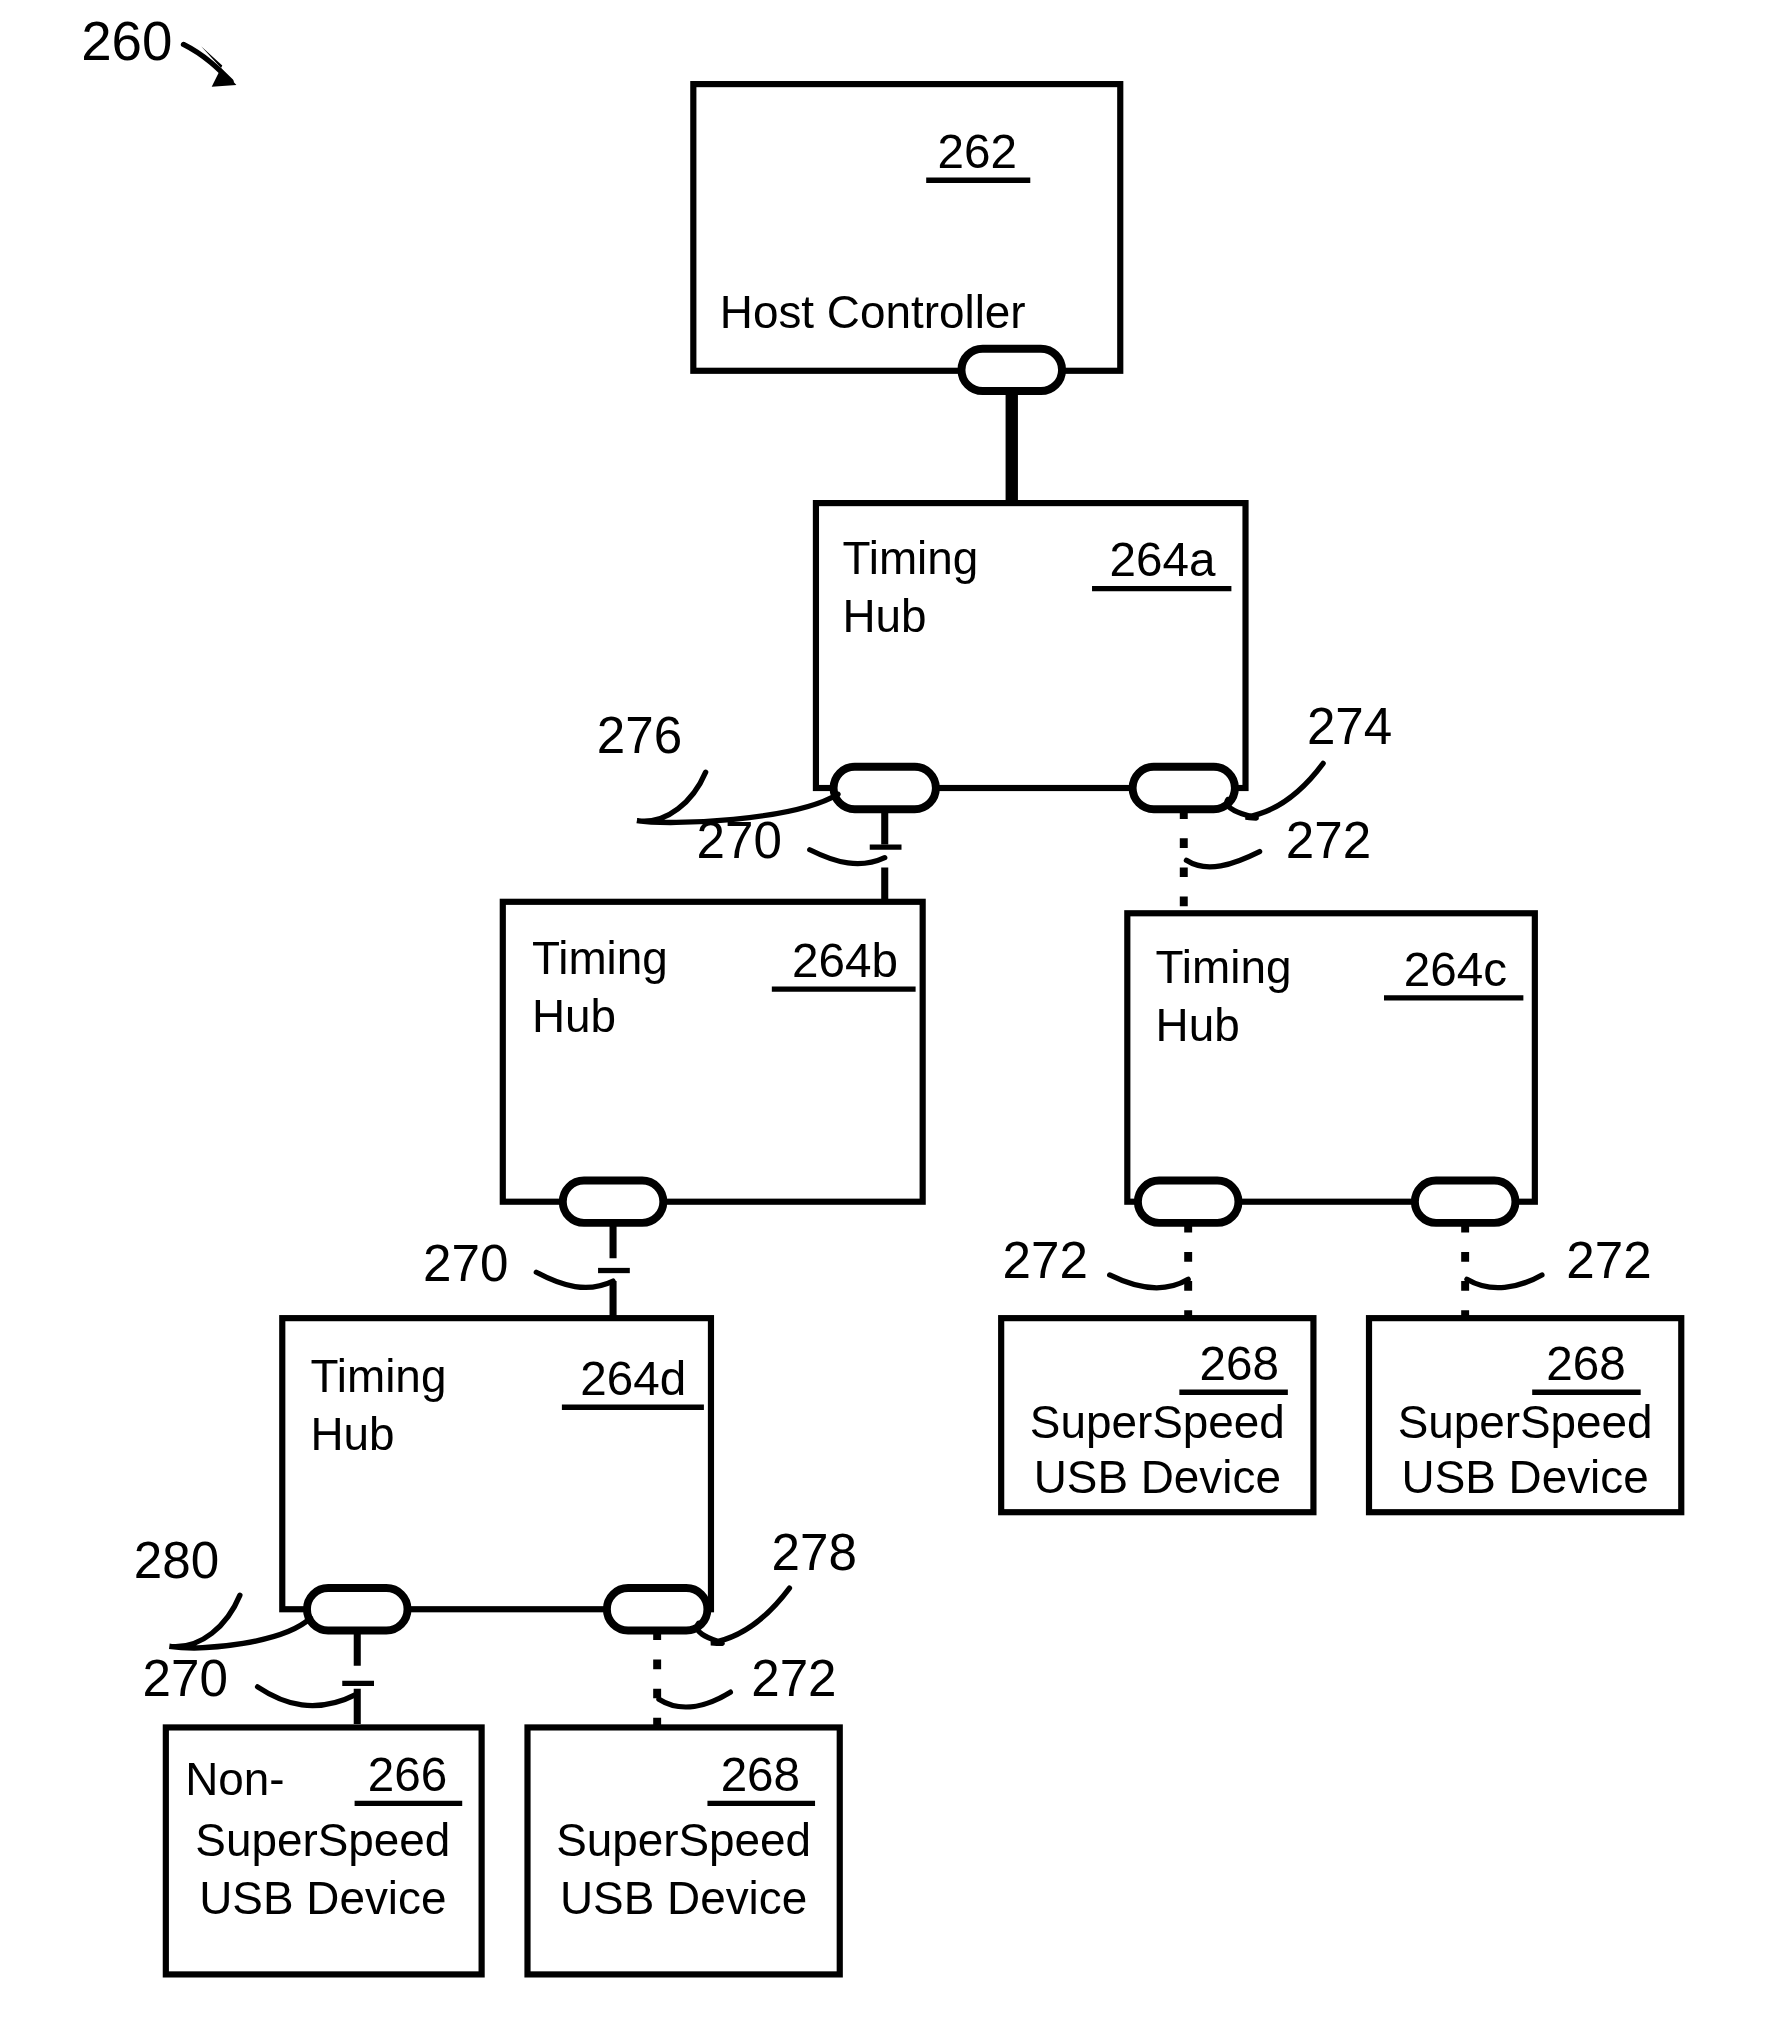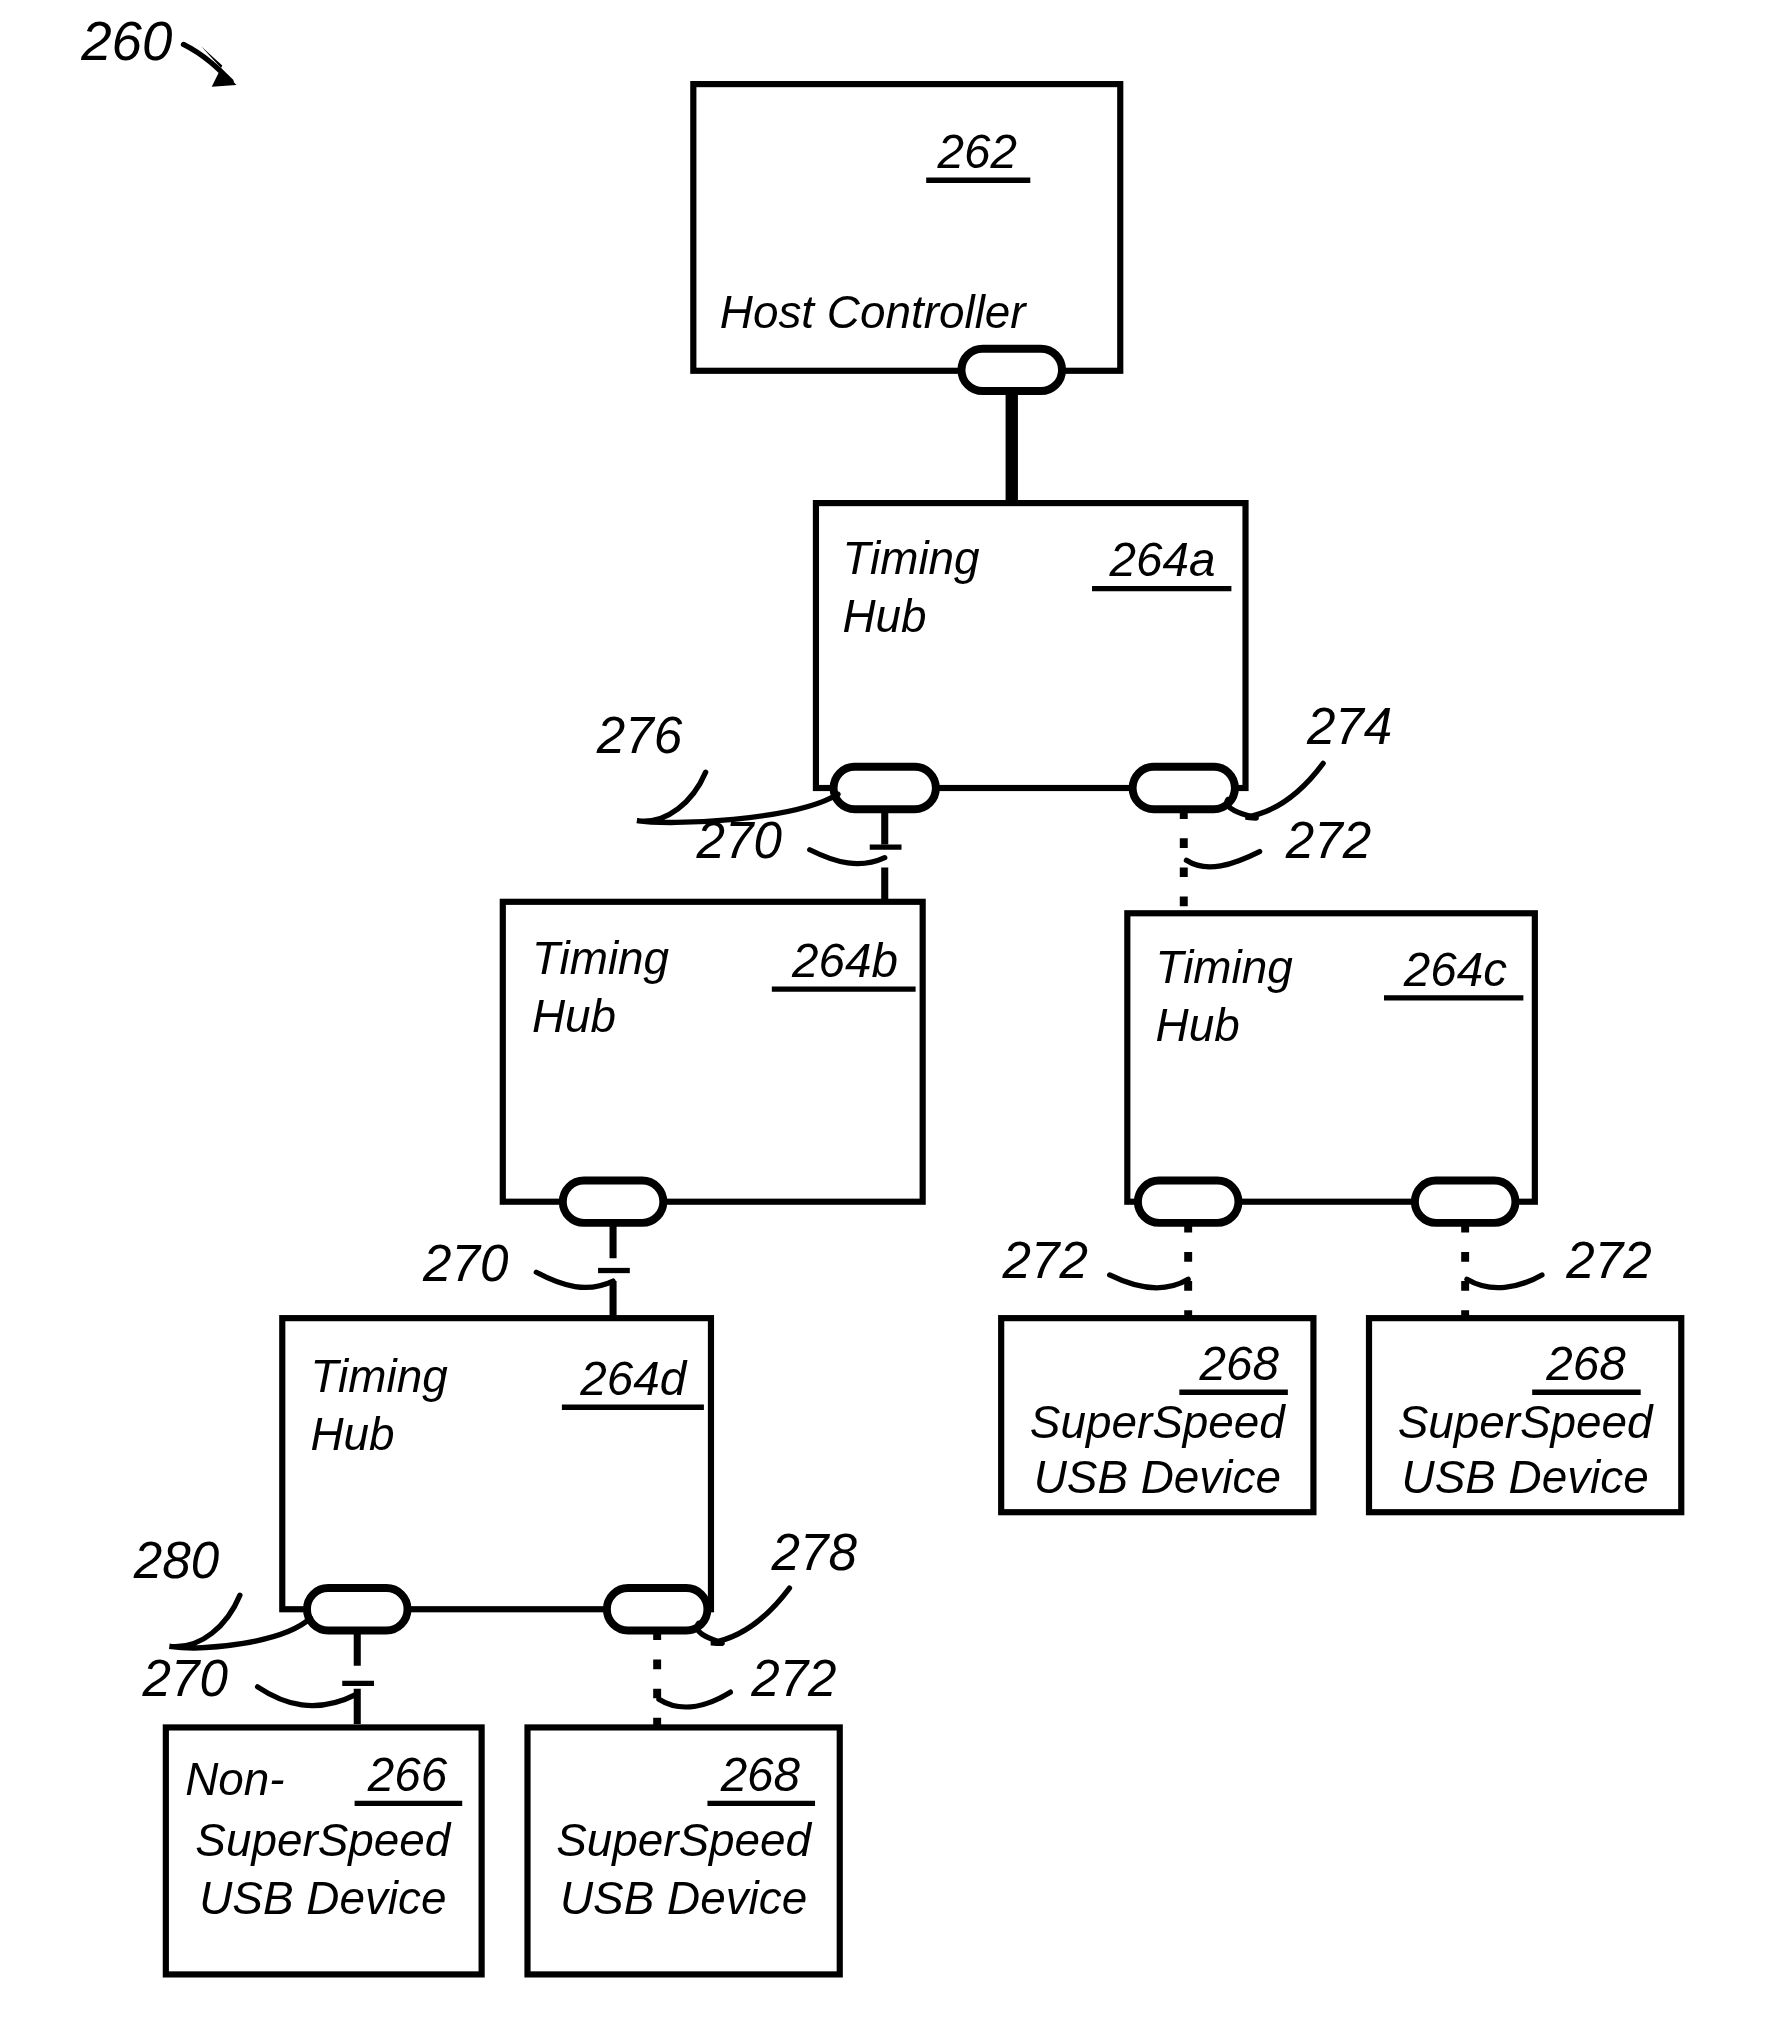--- a/index.html
+++ b/index.html
@@ -10,21 +10,20 @@
   body {
     font-family: "Liberation Sans", sans-serif;
     color: #000000;
   }
   #figure-root {
     position: relative;
     width: 1788px;
     height: 2040px;
     background: #ffffff;
     overflow: hidden;
-    font-style: italic;
   }
   #figure-svg {
     position: absolute;
     left: 0;
     top: 0;
     width: 1788px;
     height: 2040px;
   }
   text {
     font-family: "Liberation Sans", sans-serif;

